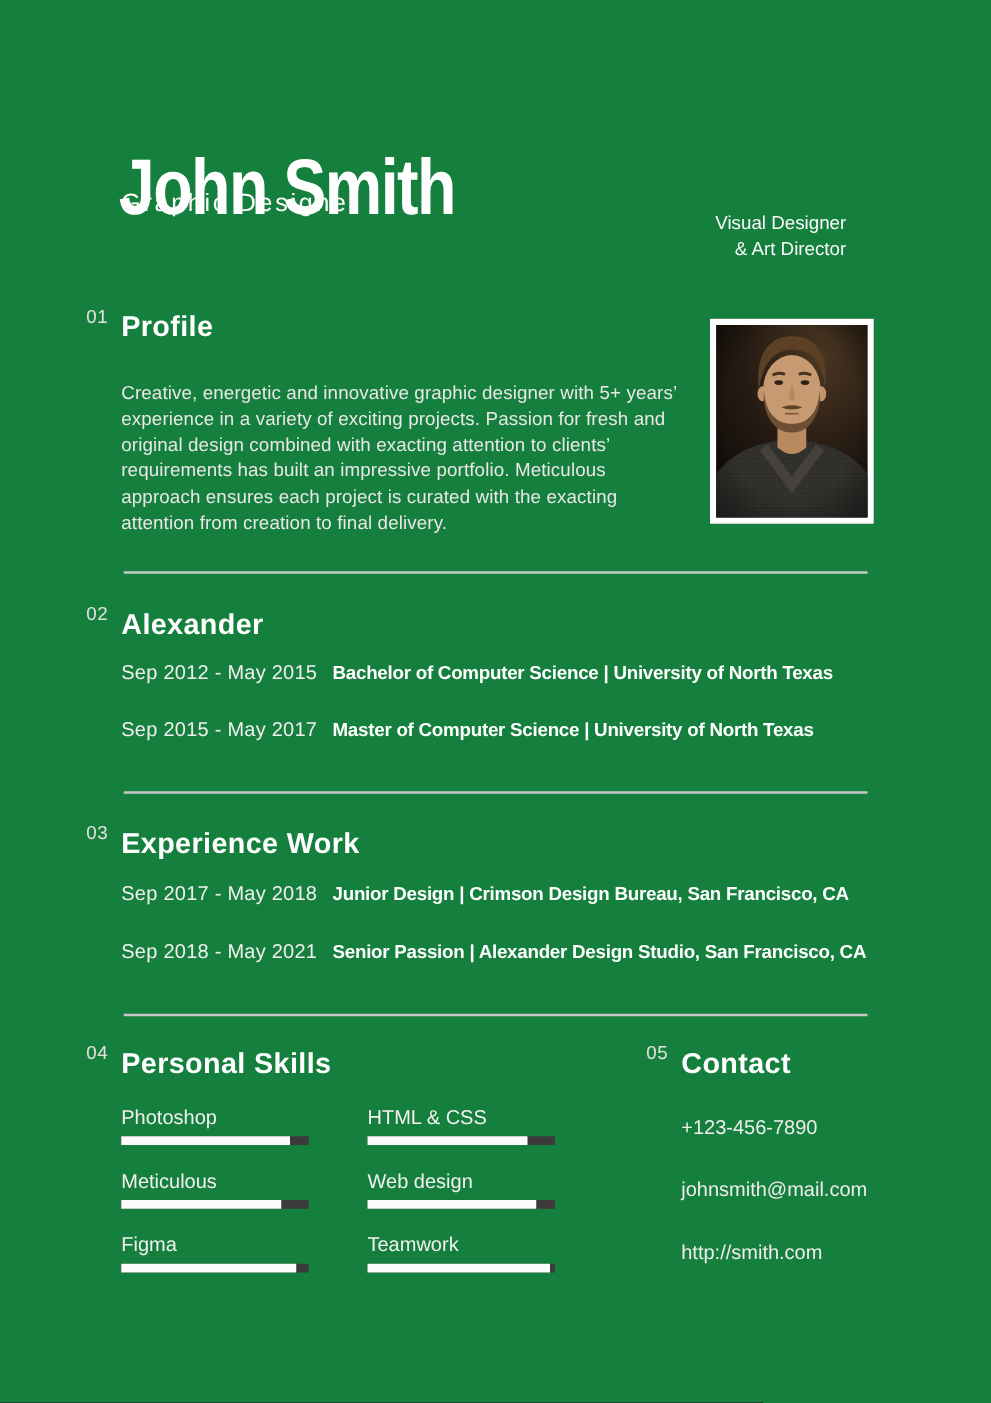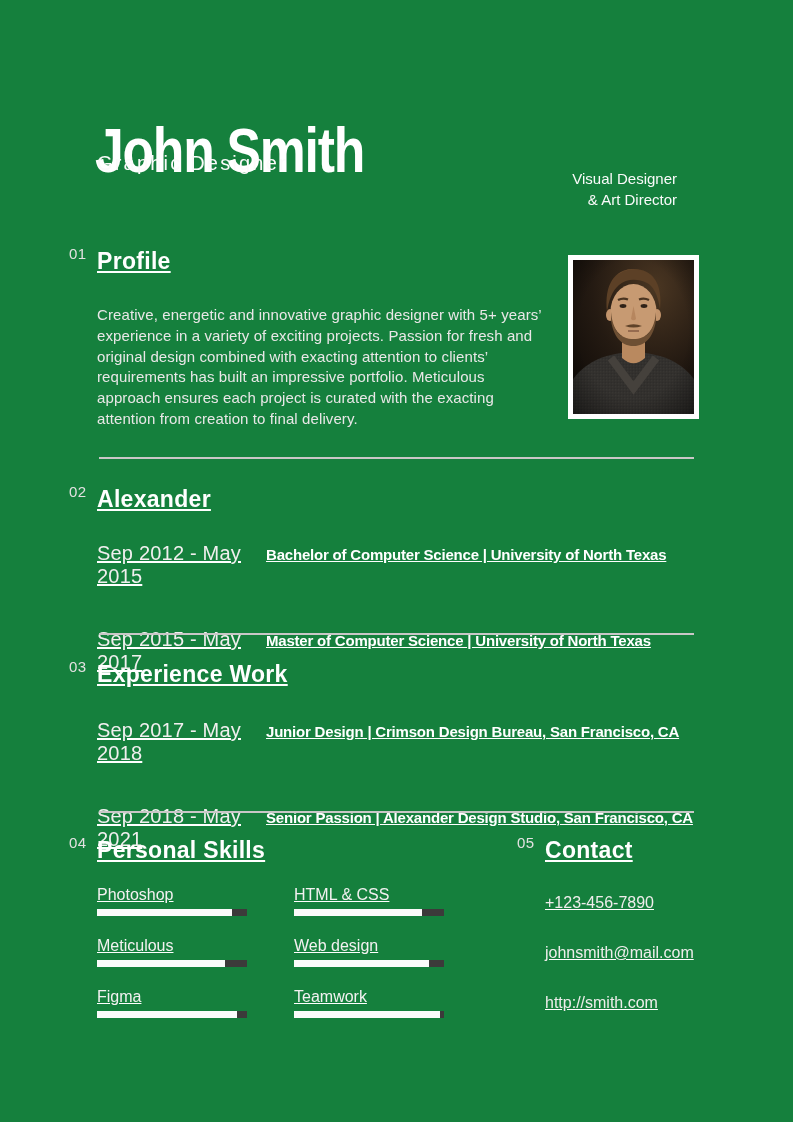--- a/index.html
+++ b/index.html
@@ -34,21 +34,21 @@
   .section-heading {
     position: relative; margin: 0;
     font-size: 23px; font-weight: 700; letter-spacing: .3px; color: #ffffff;
     white-space: nowrap; line-height: 28px;
   }
   .sec-num {
     position: absolute; left: -28px; top: -7px;
     font-size: 15px; font-weight: 400; letter-spacing: .5px; color: #e3e1e1;
   }
 
-  .abs { position: absolute; text-decoration: underline; }
+  .abs { position: absolute; }
 
   
   .profile-text {
     position: absolute; left: 97px; top: 290px; width: 455px;
     font-size: 15px; line-height: 20.8px; color: #e9e7e7; letter-spacing: .1px;
   }
   .photo-frame {
     position: absolute; left: 568px; top: 255px;
     width: 131px; height: 164px;
     border: 5px solid #ffffff; background: #15100b;
@@ -58,21 +58,21 @@
   
   .divider {
     position: absolute; left: 99px; width: 595px; height: 2px;
     background: #c9c7c7;
   }
 
   
   .timeline-row { display: flex; align-items: baseline; margin-bottom: 28px; }
   .timeline-row .dates {
     width: 169px; flex: none;
-    font-size: 20px; letter-spacing: .2px; color: #f1efef; margin-top: 12px;
+    font-size: 16px; letter-spacing: .2px; color: #f1efef;
   }
   .timeline-row .desc {
     font-size: 15px; font-weight: 700; letter-spacing: -.2px; color: #ffffff;
     white-space: nowrap;
   }
 
   
   .skills-grid { display: flex; gap: 47px; margin-top: 22px; }
   .skills-col { width: 150px; }
   .skill { margin-bottom: 21px; }

